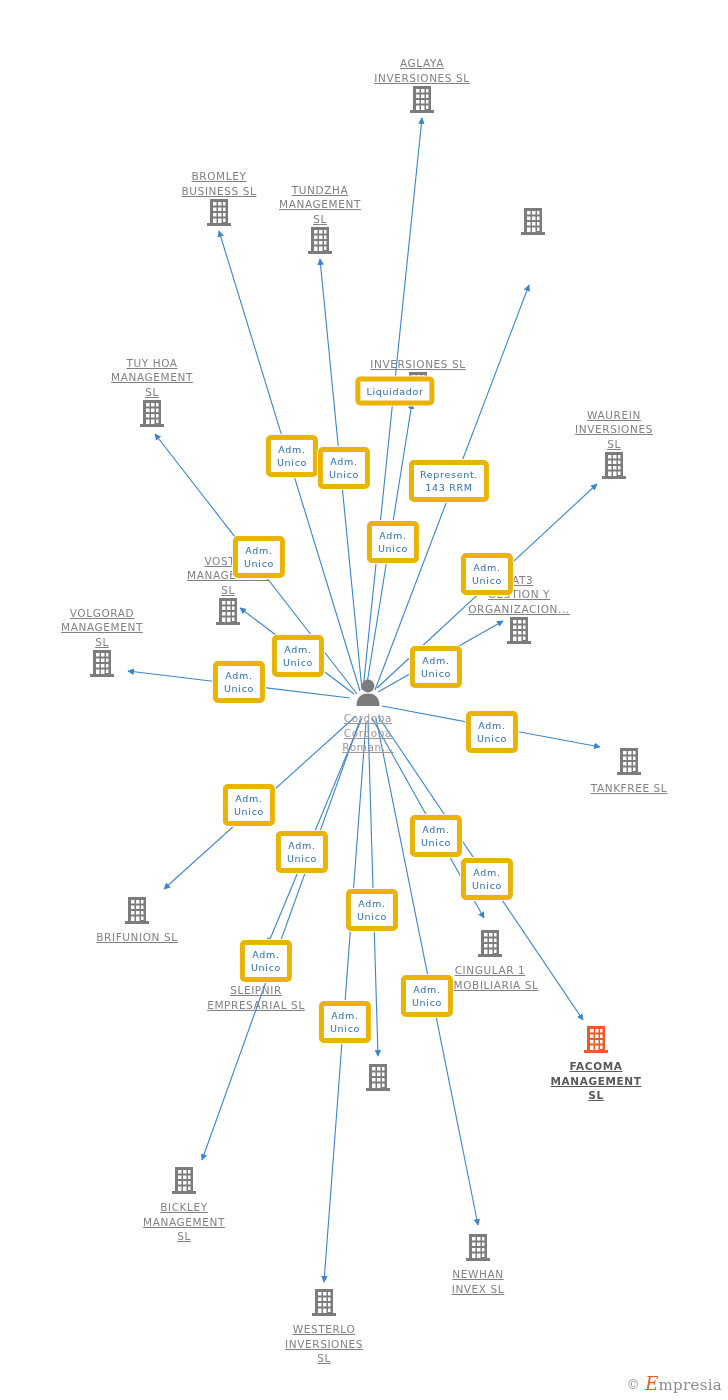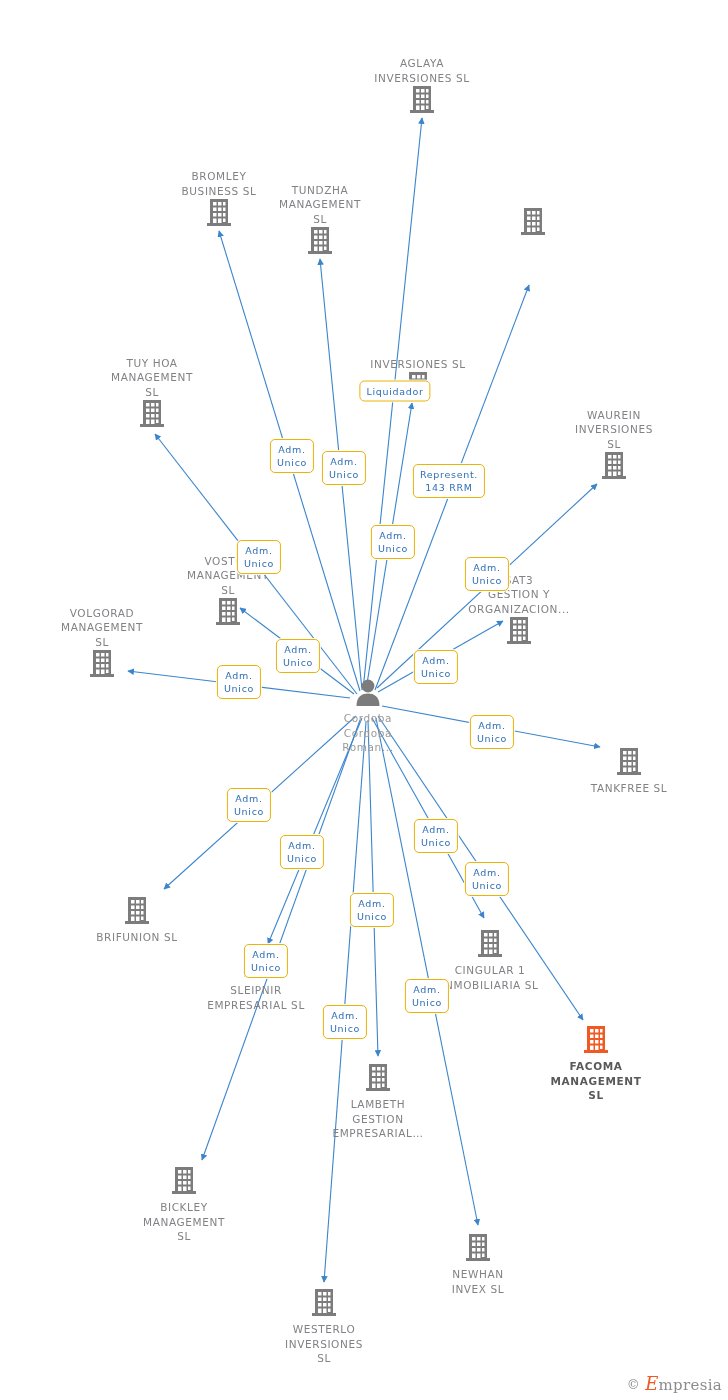--- a/index.html
+++ b/index.html
@@ -3,25 +3,25 @@
 <meta charset="utf-8">
 <style>
   html,body{margin:0;padding:0;background:#fff;}
   body{width:728px;height:1400px;position:relative;overflow:hidden;
        font-family:"DejaVu Sans","Liberation Sans",sans-serif;}
   #canvas{position:absolute;inset:0;width:728px;height:1400px;}
   svg.edges{position:absolute;left:0;top:0;width:728px;height:1400px;pointer-events:none;}
   .node{position:absolute;transform:translateX(-50%);text-align:center;width:130px;}
   .node .ico{display:block;margin:0 auto;}
   .node .lbl{display:block;font-size:10.5px;line-height:14.5px;color:#808285;
-             letter-spacing:.6px;white-space:pre-line;margin-top:1px;}
+             letter-spacing:.6px;white-space:pre-line;margin-top:1px;text-decoration:underline;}
   .node.person .lbl{color:#9a9a9a;}
   .node.target .lbl{color:#58595b;font-weight:bold;}
   .badge{position:absolute;transform:translate(-50%,-50%);
-         border:1px solid #eab308;border-radius:5px;background:#fff;
+         border:5px solid #eab308;border-radius:5px;background:#fff;
          color:#2f6fb5;font-size:9.5px;line-height:13px;letter-spacing:.7px;
          padding:3px 6px;text-align:center;white-space:pre-line;
          box-shadow:0 0 0 1px rgba(255,255,255,.9);}
   .wm{position:absolute;right:6px;bottom:6px;font-size:15px;color:#8c8c8c;
       font-family:"DejaVu Serif","Liberation Serif",serif;letter-spacing:.3px;}
   .wm .e{color:#f05a22;font-style:italic;font-size:18px;}
   .wm .c{font-size:13px;vertical-align:1px;}
 </style>
 </head>
 <body>
@@ -379,23 +379,20 @@
             <rect x="7" y="9.5" width="3.5" height="3.5" fill="#fff"></rect>
             <rect x="12" y="9.5" width="3.5" height="3.5" fill="#fff"></rect>
             <rect x="17" y="9.5" width="2.5" height="3.5" fill="#fff"></rect>
             <rect x="7" y="15" width="3.5" height="3.5" fill="#fff"></rect>
             <rect x="12" y="15" width="3.5" height="3.5" fill="#fff"></rect>
             <rect x="17" y="15" width="2.5" height="3.5" fill="#fff"></rect>
             <rect x="7" y="20.5" width="3.5" height="4.5" fill="#fff"></rect>
             <rect x="12" y="20.5" width="3.5" height="4.5" fill="#fff"></rect>
             <rect x="17" y="20.5" width="2.5" height="3.5" fill="#fff"></rect>
           </svg></span>
-        <span class="lbl">LAMBETH
-GESTION
-EMPRESARIAL…</span>
       </div>
       <div class="node" style="left: 184px; top: 1166px;">
         <span class="ico"><svg width="26" height="29" viewBox="0 0 26 29" aria-hidden="true">
             <rect x="4" y="1" width="18" height="24" fill="#7c7c7c"></rect>
             <rect x="1" y="25" width="24" height="3" fill="#7c7c7c"></rect>
             <rect x="7" y="4" width="3.5" height="3.5" fill="#fff"></rect>
             <rect x="12" y="4" width="3.5" height="3.5" fill="#fff"></rect>
             <rect x="17" y="4" width="2.5" height="3.5" fill="#fff"></rect>
             <rect x="7" y="9.5" width="3.5" height="3.5" fill="#fff"></rect>
             <rect x="12" y="9.5" width="3.5" height="3.5" fill="#fff"></rect>

